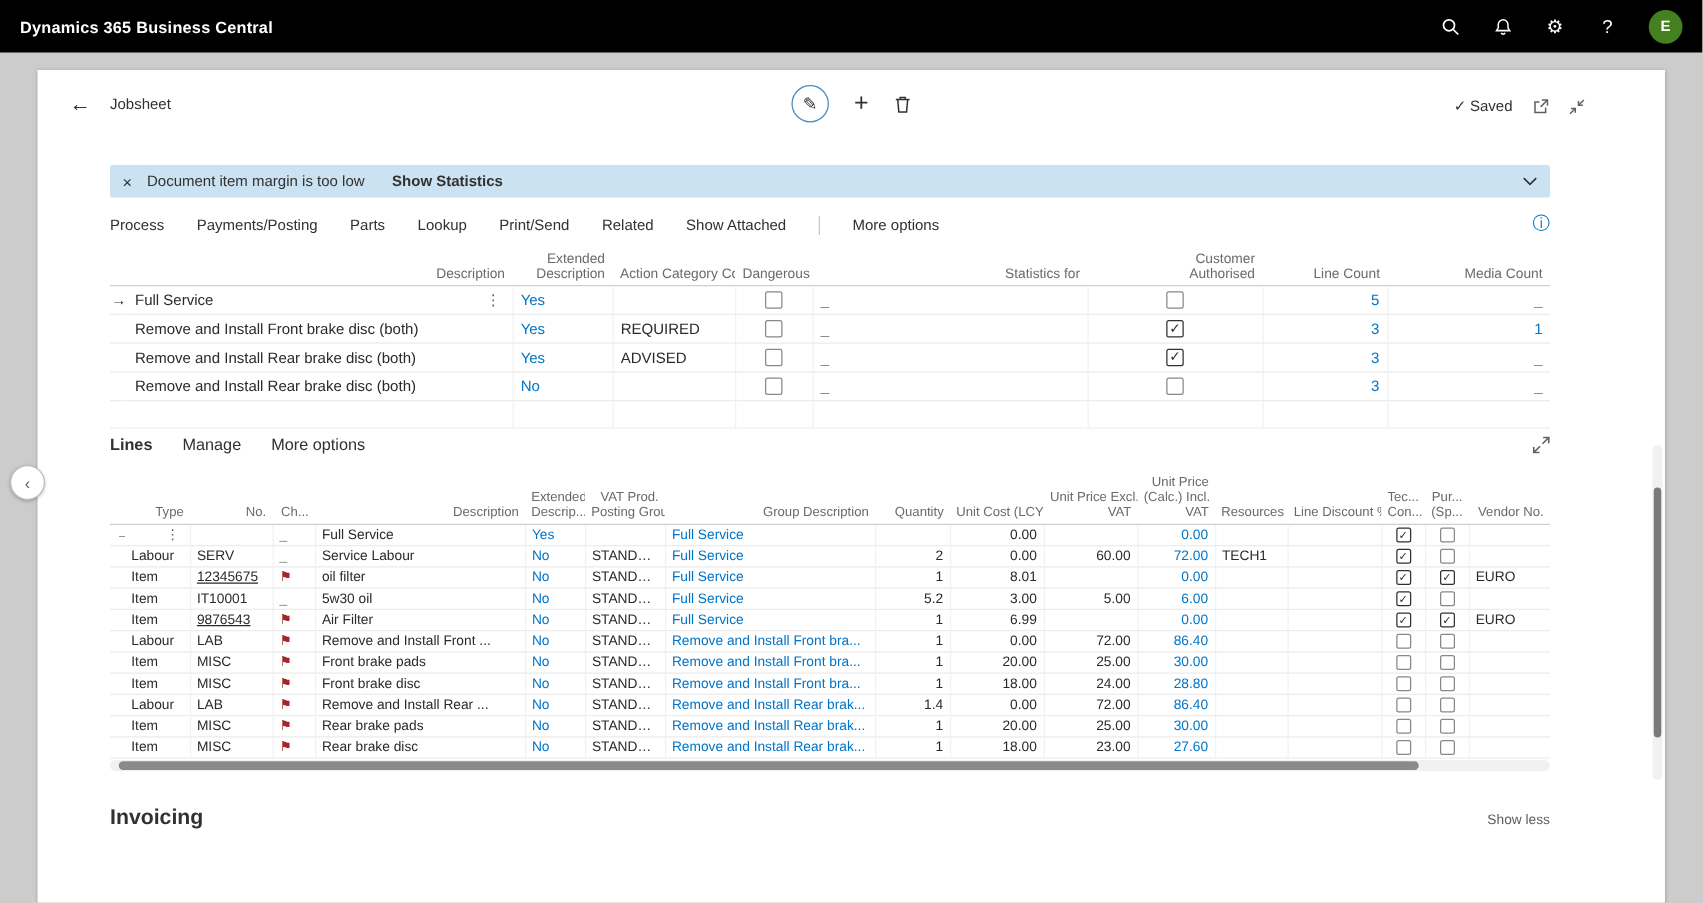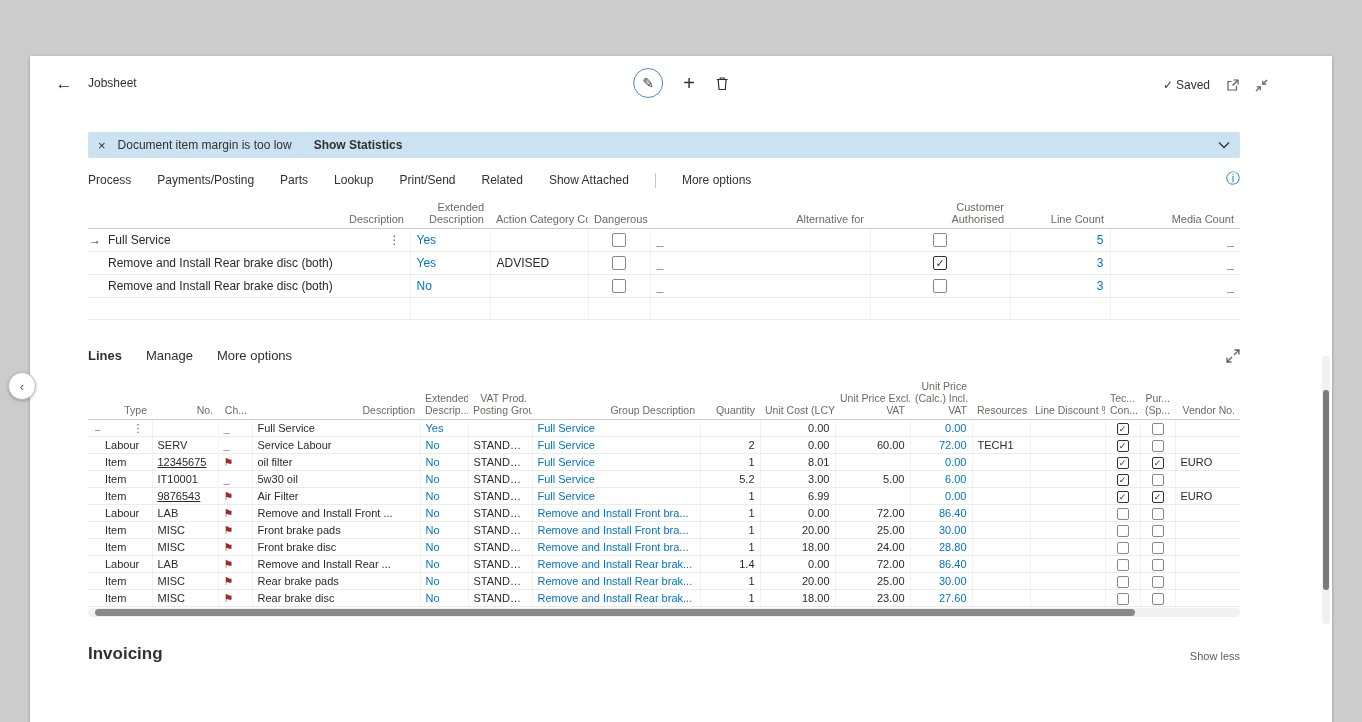--- a/index.html
+++ b/index.html
@@ -70,20 +70,40 @@
   .invoicing-title{position:absolute;left:58px;top:588px;font-size:17px;font-weight:600;color:#323130;cursor:pointer;}
   .show-less{position:absolute;right:92px;top:594px;font-size:11px;color:#605e5c;cursor:pointer;margin-left:34px;}
   
   .nav-collapse{position:absolute;left:8px;top:372px;width:28px;height:28px;border-radius:50%;background:#fff;border:1px solid #bdbdbd;box-shadow:0 1px 3px rgba(0,0,0,.25);color:#605e5c;font-size:13px;cursor:pointer;z-index:7;display:flex;align-items:center;justify-content:center;}
 </style>
 </head>
 <body>
 
 <div class="canvas">
 
+  <header class="topbar">
+    <div class="topbar-title">Dynamics 365 Business Central</div>
+    <div class="topbar-right">
+      <span class="tb-ic">
+          <svg width="15" height="15" viewBox="0 0 15 15" fill="none" stroke="#fff" stroke-width="1.4">
+            <circle cx="6.2" cy="6.2" r="4.4"></circle>
+            <line x1="9.6" y1="9.6" x2="13.6" y2="13.6"></line>
+          </svg>
+        </span>
+      <span class="tb-ic">
+          <svg width="15" height="15" viewBox="0 0 15 15" fill="none" stroke="#fff" stroke-width="1.2">
+            <path d="M7.5 1.8a3.9 3.9 0 0 1 3.9 3.9v2.6l1.4 2.2H2.2l1.4-2.2V5.7a3.9 3.9 0 0 1 3.9-3.9z"></path>
+            <path d="M6 12.3a1.6 1.6 0 0 0 3 0"></path>
+          </svg>
+        </span>
+      <span class="tb-ic">⚙</span>
+      <span class="tb-ic">?</span>
+      <span class="avatar">E</span>
+    </div>
+  </header>
 
   <div class="card">
 
     <button class="back-btn">←</button>
     <div class="caption">Jobsheet</div>
 
     <div class="center-actions">
       <button class="edit-circle">✎</button>
       <button class="icon-btn plus-btn">+</button>
       <button class="icon-btn">
@@ -157,38 +177,49 @@
             <col style="width:130px">
           </colgroup>
           <thead>
             <tr>
               <th class="gut"></th>
               <th class="">Description</th>
               <th class="">Extended
 Description</th>
               <th class="">Action Category Code</th>
               <th class="">Dangerous</th>
-              <th class="">Alternative for</th>
+              <th class="">Statistics for</th>
               <th class="">Customer
 Authorised</th>
               <th class="num">Line Count</th>
               <th class="num">Media Count</th>
             </tr>
           </thead>
           <tbody>
             <tr>
               <td class="gut"><span class="selarrow">→</span></td>
               <td><span class="rowmenu">⋮</span>Full Service</td>
               <td class="blue">Yes</td>
               <td></td>
               <td class="ctr"><span class="cb"></span></td>
               <td class="dim">_</td>
               <td class="ctr"><span class="cb"></span></td>
               <td class="num blue">5</td>
               <td class="num dim">_</td>
+            </tr>
+            <tr>
+              <td class="gut"></td>
+              <td>Remove and Install Front brake disc (both)</td>
+              <td class="blue">Yes</td>
+              <td>REQUIRED</td>
+              <td class="ctr"><span class="cb"></span></td>
+              <td class="dim">_</td>
+              <td class="ctr"><span class="cb on">✓</span></td>
+              <td class="num blue">3</td>
+              <td class="num blue">1</td>
             </tr>
             <tr>
               <td class="gut"></td>
               <td>Remove and Install Rear brake disc (both)</td>
               <td class="blue">Yes</td>
               <td>ADVISED</td>
               <td class="ctr"><span class="cb"></span></td>
               <td class="dim">_</td>
               <td class="ctr"><span class="cb on">✓</span></td>
               <td class="num blue">3</td>

